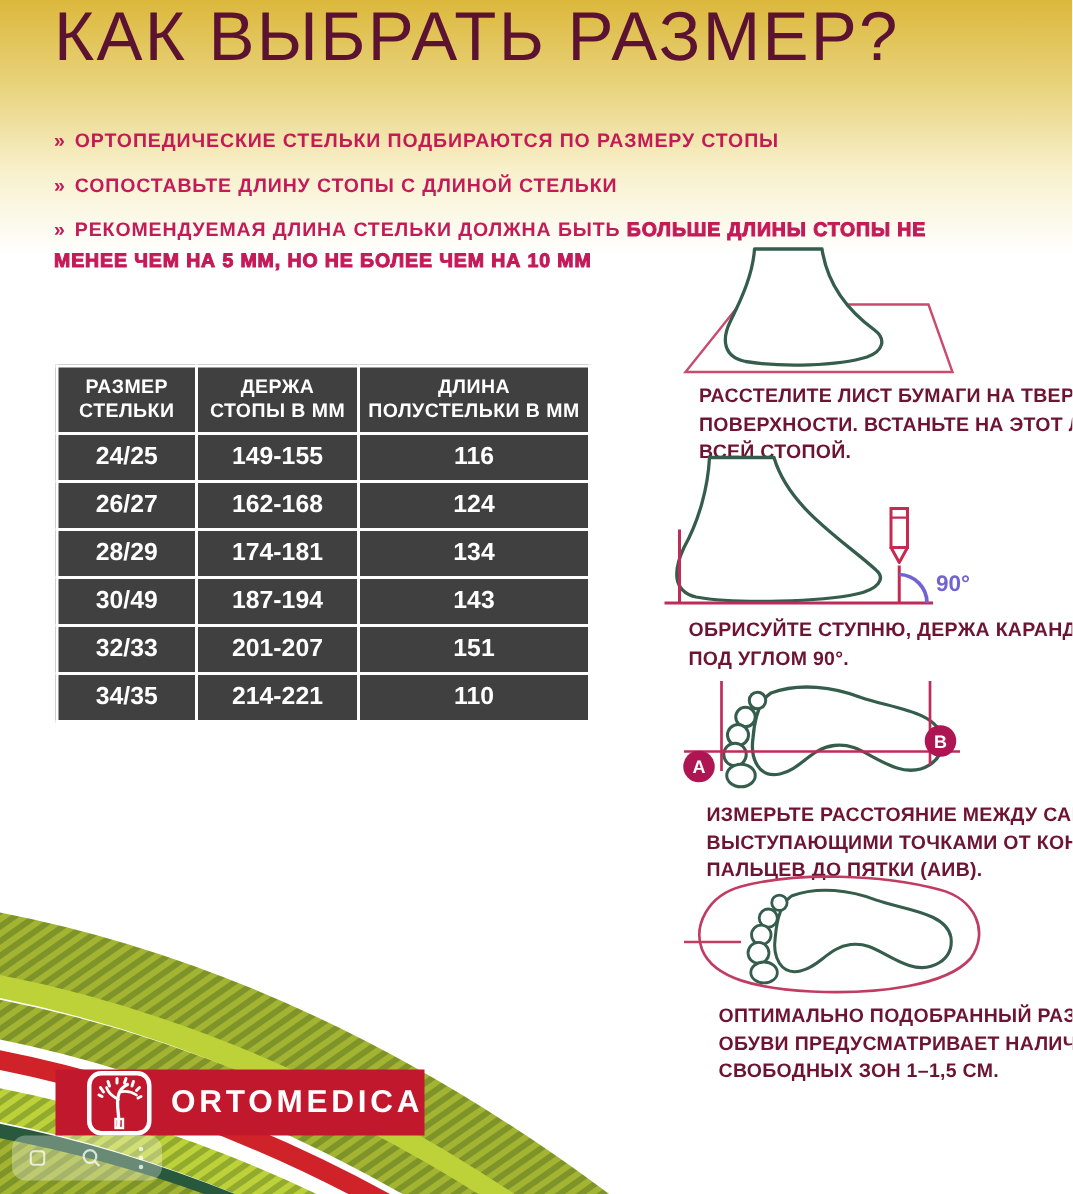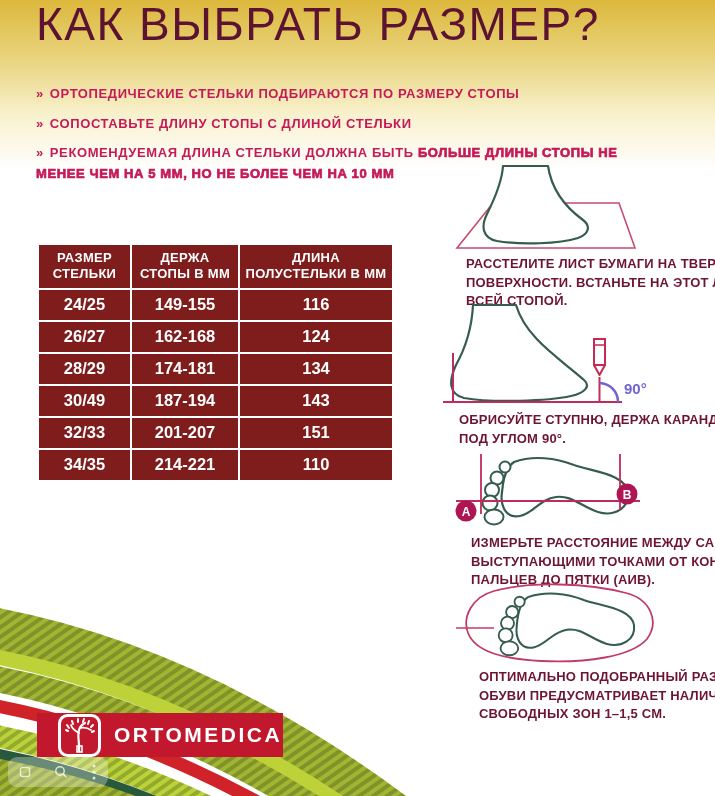--- a/index.html
+++ b/index.html
@@ -21,21 +21,21 @@
     position:absolute; left:36px; top:64px; width:625px;
     color:#c51a58; font-size:13px; font-weight:bold; letter-spacing:0.6px;margin-top:20px;
   }
   .bullet{ line-height:1.58; margin-bottom:9px; }
   .bullet .marker{ margin-right:6px; }
   .bullet .xbold{ -webkit-text-stroke:0.7px #c51a58; }
   
   .size-table{
     position:absolute; left:37px; top:243px; width:355px;
     border-collapse:collapse; table-layout:fixed;
-    background:#7f1d1d; color:#ffffff; text-align:center;
+    background:#404040; color:#ffffff; text-align:center;
   }
   .size-table th{
     font-size:13px; font-weight:bold; line-height:1.25;
     border:2px solid #ffffff; padding:5px 2px; letter-spacing:0.3px;
   }
   .size-table td{
     font-size:16.5px; font-weight:bold;
     border:2px solid #ffffff; padding:3px 2px; height:24px;
   }
   

